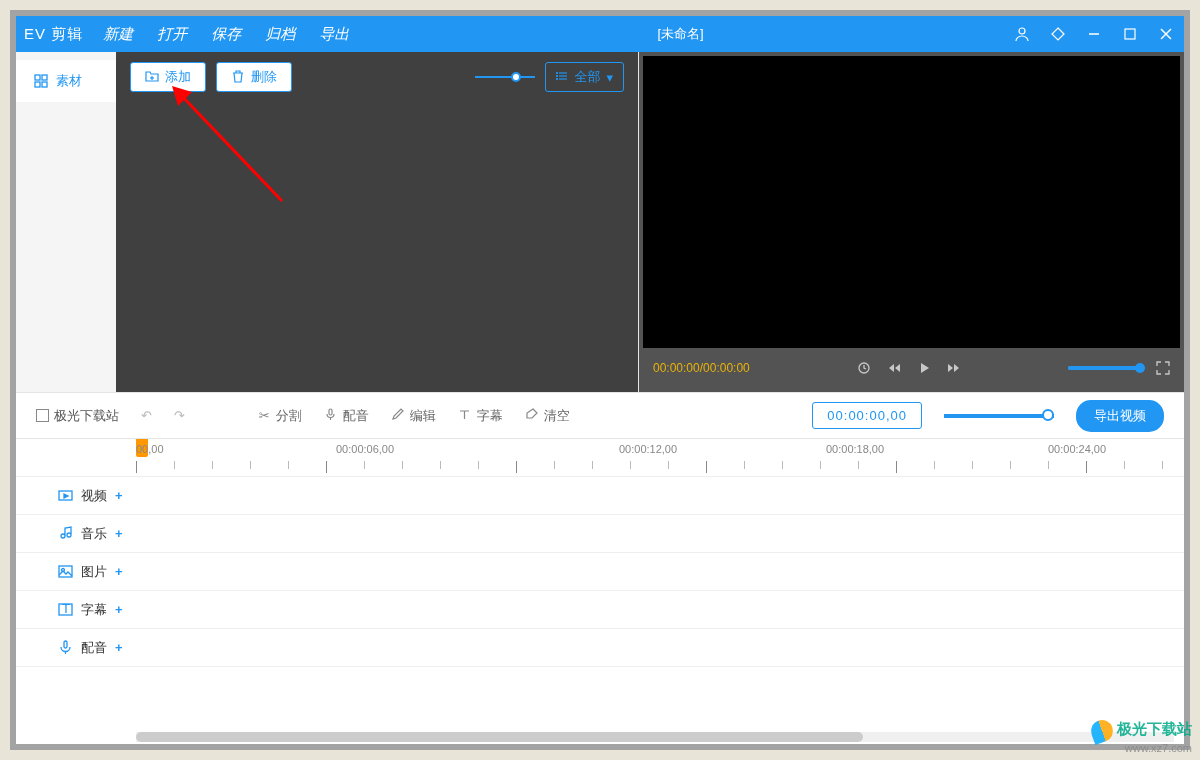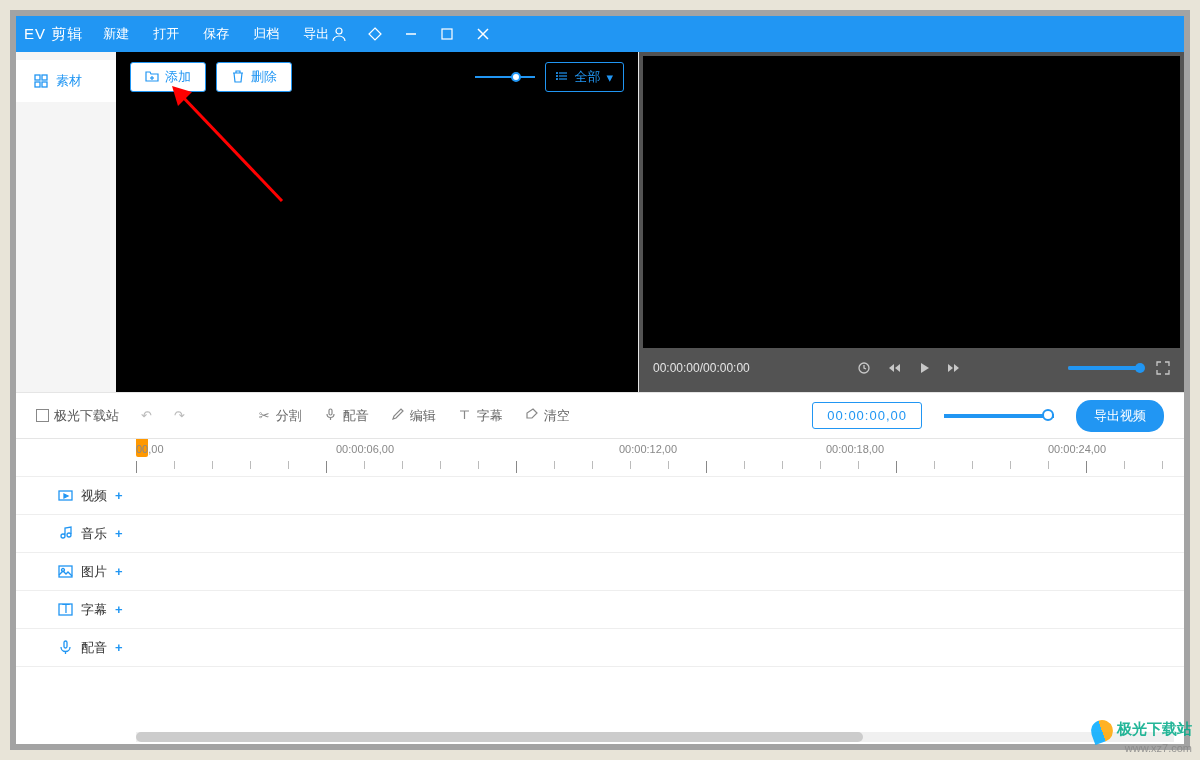--- a/index.html
+++ b/index.html
@@ -3,46 +3,46 @@
 <meta charset="utf-8">
 <style>
 * { margin: 0; padding: 0; box-sizing: border-box; font-family: "Microsoft YaHei", sans-serif; font-size: 13px; }
 body { background: #e8e4d8; width: 1200px; height: 760px; position: relative; overflow: hidden; }
 .window { position: absolute; left: 10px; top: 10px; width: 1180px; height: 740px; background: #fff; border: 6px solid #a3a3a3; display: flex; flex-direction: column; }
 
 
 .titlebar { height: 36px; background: #2196f3; display: flex; align-items: center; color: #fff; padding: 0 8px; }
 .titlebar .logo { font-size: 15px; font-weight: 500; margin-right: 20px; letter-spacing: 1px; }
 .titlebar .menu { display: flex; gap: 24px; }
-.titlebar .menu span { cursor: pointer; font-size: 13px; }
+.titlebar .menu span { cursor: pointer; font-size: 15px; font-style: italic; }
 .titlebar .center { flex: 1; text-align: center; font-size: 13px; }
 .titlebar .controls { display: flex; gap: 16px; align-items: center; }
 .titlebar .controls span { cursor: pointer; display: inline-flex; align-items: center; justify-content: center; width: 20px; height: 20px; }
 
 
 .upper { height: 340px; display: flex; }
 .side-tabs { width: 100px; background: #f5f5f5; padding-top: 8px; }
 .side-tab { height: 42px; display: flex; align-items: center; gap: 8px; padding-left: 18px; cursor: pointer; color: #888; }
 .side-tab.active { background: #fff; color: #2196f3; }
 .side-tab .ic { width: 14px; height: 14px; display: inline-flex; }
 
-.media-area { flex: 1; background: #000000; padding: 10px 14px; border-right: 1px solid #e5e5e5; }
+.media-area { flex: 1; background: #404040; padding: 10px 14px; border-right: 1px solid #e5e5e5; }
 .media-top { display: flex; align-items: center; gap: 10px; }
 .btn { height: 30px; border: 1px solid #2196f3; color: #2196f3; background: #fff; border-radius: 3px; padding: 0 14px; display: inline-flex; align-items: center; gap: 6px; cursor: pointer; }
 .media-top .spacer { flex: 1; }
 .slider1 { width: 60px; height: 14px; position: relative; }
 .slider1::before { content: ""; position: absolute; top: 6px; left: 0; right: 0; height: 2px; background: #2196f3; }
 .slider1 .knob { position: absolute; left: 36px; top: 2px; width: 10px; height: 10px; border: 2px solid #2196f3; background: #fff; border-radius: 50%; }
 .filter-btn { height: 30px; border: 1px solid #2196f3; color: #2196f3; padding: 0 10px; border-radius: 3px; display: inline-flex; align-items: center; gap: 6px; cursor: pointer; }
 .filter-btn .caret { color: #2196f3; }
 
 .preview { width: 545px; background: #535353; display: flex; flex-direction: column; padding: 4px; }
 .preview .video { flex: 1; background: #000; }
 .preview .controls { height: 40px; display: flex; align-items: center; padding: 0 10px; gap: 16px; color: #c8c8c8; }
-.preview .time { font-size: 12px; color: #e5e5e5; }
+.preview .time { font-size: 12px; color: #eab308; }
 .preview .pspacer { flex: 1; }
 .preview .ic { cursor: pointer; color: #c8c8c8; display: inline-flex; }
 .pslider { width: 72px; height: 4px; background: #888; position: relative; border-radius: 2px; }
 .pslider .fill { position: absolute; left: 0; top: 0; bottom: 0; width: 100%; background: #2196f3; border-radius: 2px; }
 .pslider .knob { position: absolute; right: -5px; top: -3px; width: 10px; height: 10px; background: #2196f3; border-radius: 50%; }
 
 
 .toolbar { height: 46px; border-top: 1px solid #e5e5e5; display: flex; align-items: center; padding: 0 20px; gap: 22px; }
 .toolbar .chk { display: flex; align-items: center; gap: 5px; color: #555; }
 .chkbox { width: 13px; height: 13px; border: 1px solid #888; }
@@ -86,20 +86,21 @@
 
   <div class="titlebar">
     <span class="logo">EV 剪辑</span>
     <div class="menu">
       <span>新建</span>
       <span>打开</span>
       <span>保存</span>
       <span>归档</span>
       <span>导出</span>
     </div>
+    <span class="center">[未命名]</span>
     <div class="controls">
       <span>
           <svg width="16" height="16" viewBox="0 0 16 16" stroke="#fff" fill="none" stroke-width="1.2">
             <circle cx="8" cy="5" r="3"></circle>
             <path d="M2 15c0-3 3-5 6-5s6 2 6 5"></path>
           </svg>
         </span>
       <span>
           <svg width="16" height="16" viewBox="0 0 16 16" stroke="#fff" fill="none" stroke-width="1.2">
             <path d="M8 2l6 6-6 6-6-6z"></path>

